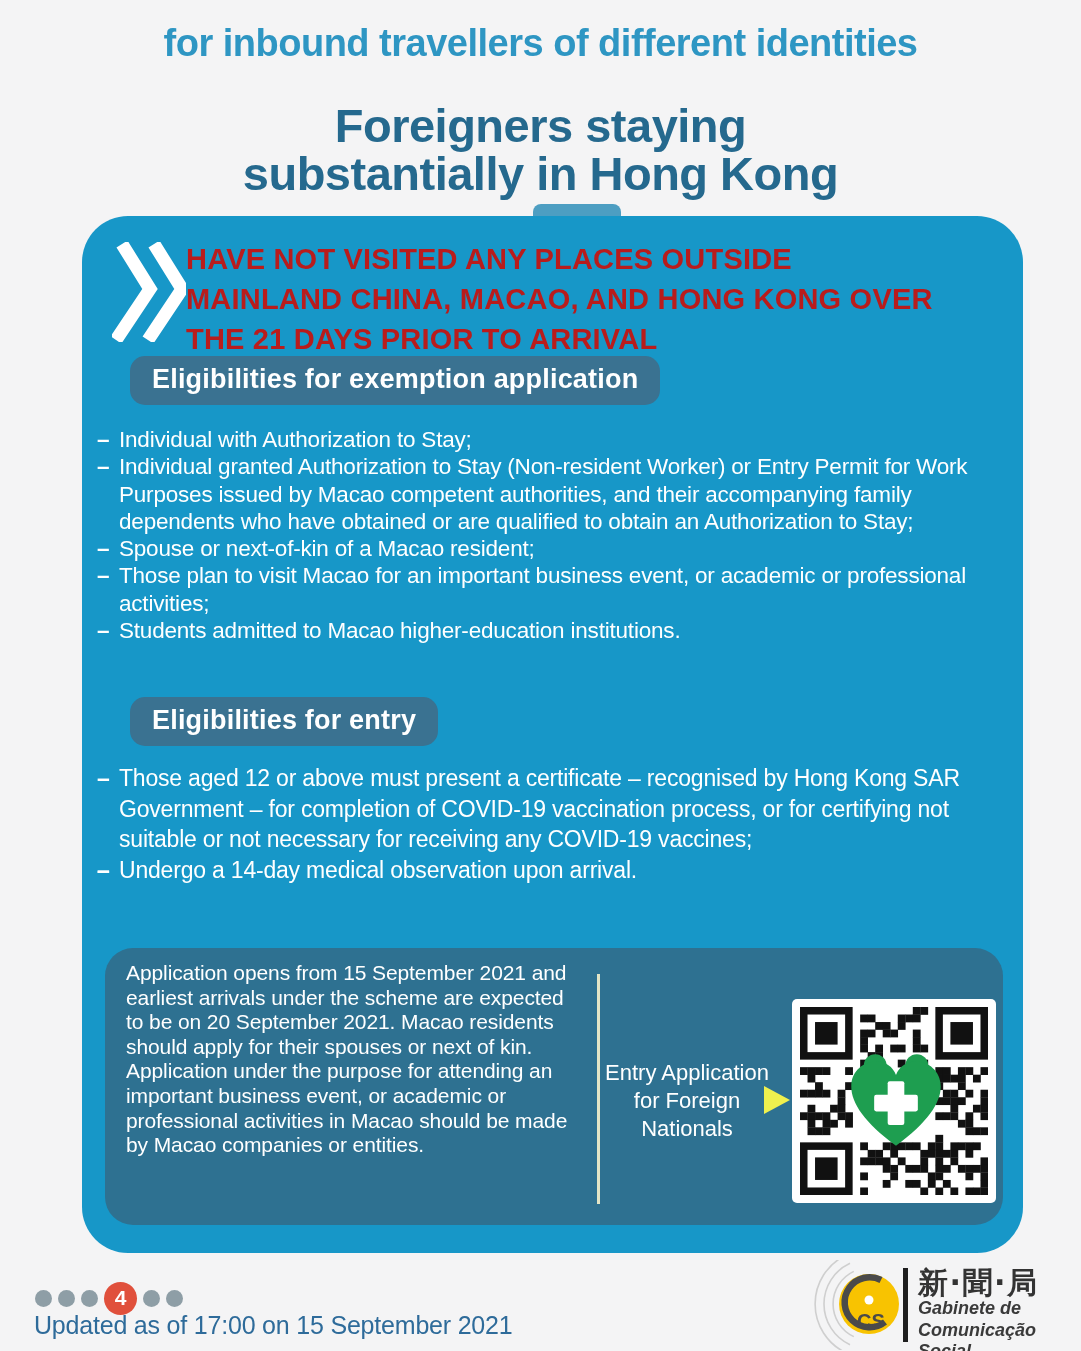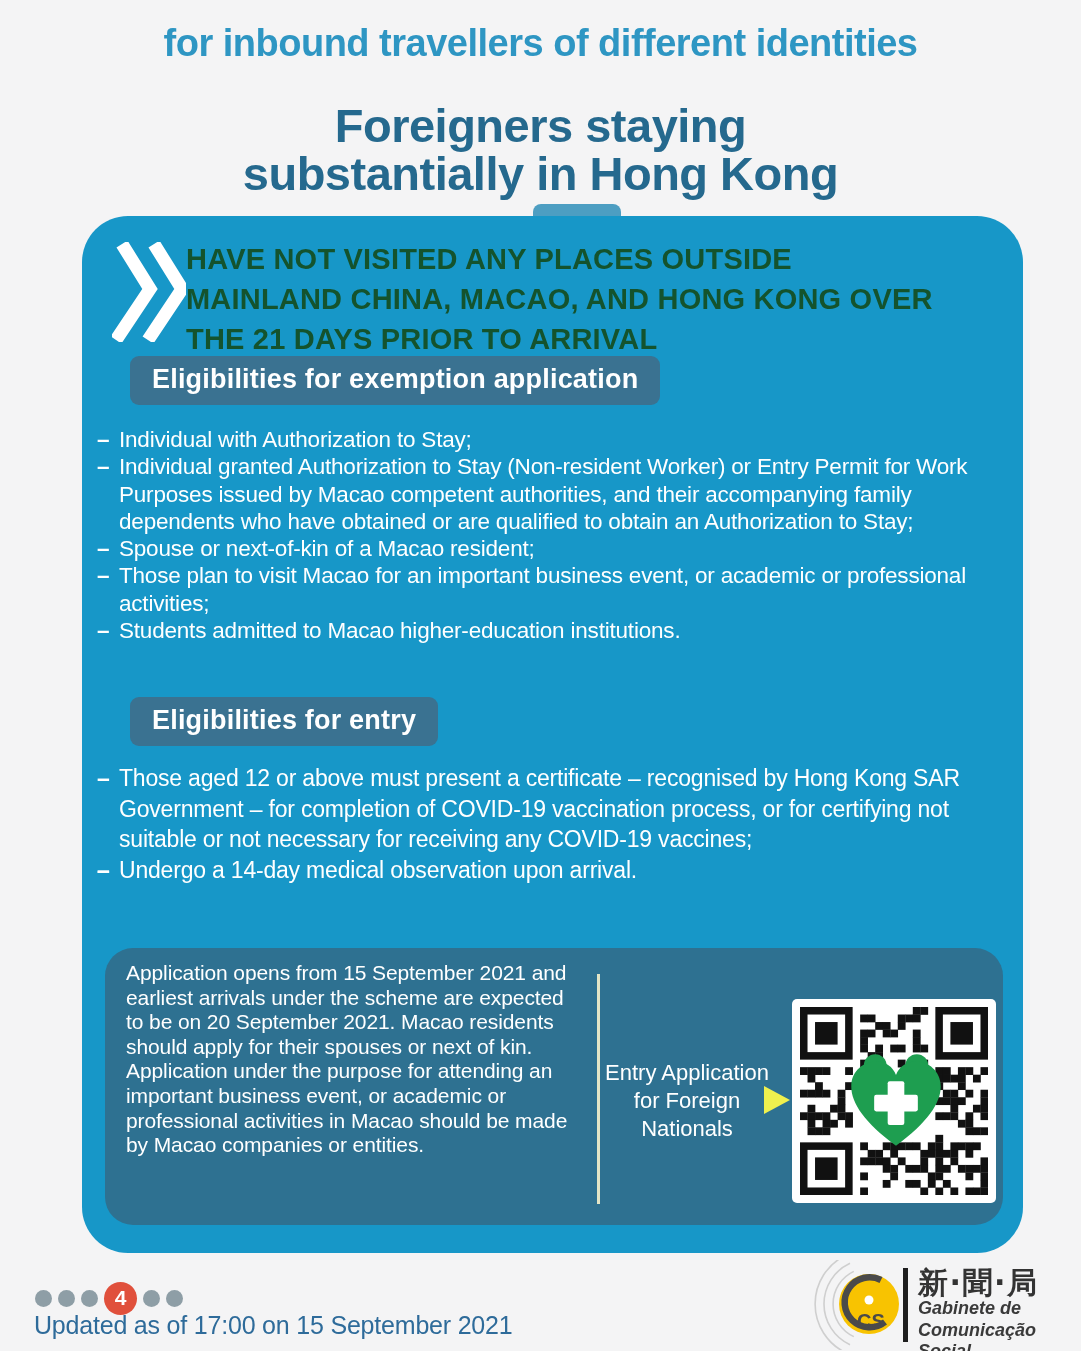--- a/index.html
+++ b/index.html
@@ -23,26 +23,26 @@
 
   
   .card-tab{left:533px;top:204px;width:88px;height:20px;background:#4D9EC2;border-radius:8px 8px 0 0;}
   .card{
     left:82px;top:216px;width:941px;height:1037px;
     background:#1797C8;border-radius:46px;
   }
   .chevron-icon{left:112px;top:242px;width:74px;height:100px;}
   .card-heading{
     left:186px;top:239px;width:760px;
-    color:#14532d;font-size:29px;line-height:40px;font-weight:bold;letter-spacing:0.2px;
+    color:#b91c1c;font-size:29px;line-height:40px;font-weight:bold;letter-spacing:0.2px;
   }
   .badge{
     display:inline-block;background:#3A7291;color:#FFFFFF;
     font-size:27px;font-weight:bold;letter-spacing:0.2px;
-    padding:8px 22px 10px 22px;border-radius:9px;
+    padding:8px 22px 10px 22px;border-radius:15px;
   }
   .badge1{left:130px;top:356px;}
   .badge2{left:130px;top:697px;}
 
   ul.bullets{list-style:none;margin:0;padding:0;color:#fff;}
   ul.bullets li{position:relative;padding-left:22px;letter-spacing:-0.2px;}
   ul.bullets .bullet-marker{position:absolute;left:0;top:0;font-weight:bold;}
   .bullets-1{left:97px;top:426px;width:905px;font-size:22.5px;line-height:27.3px;}
   .bullets-2{left:97px;top:763px;width:885px;font-size:23px;line-height:30.5px;}
 

